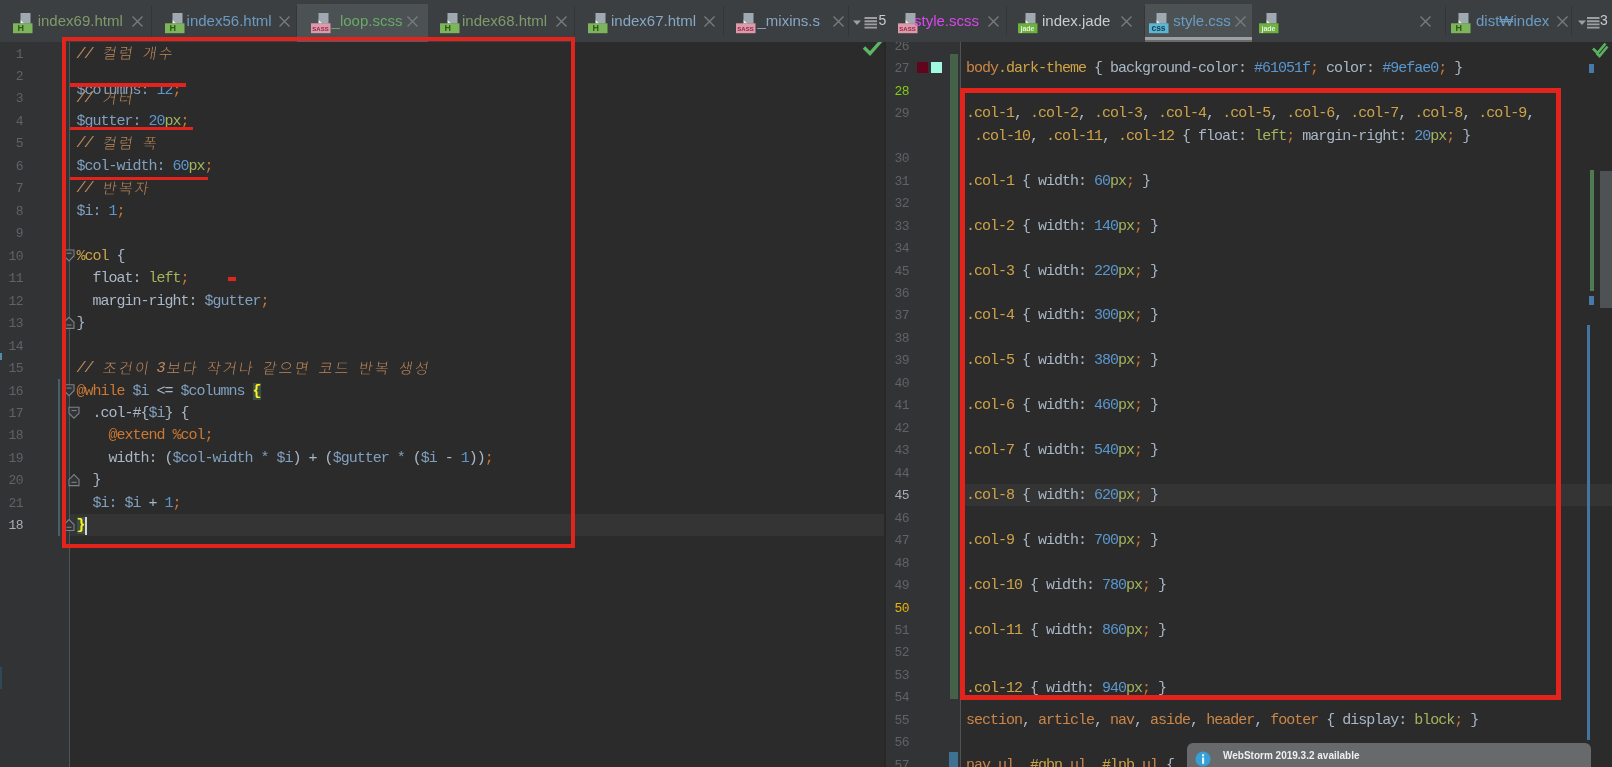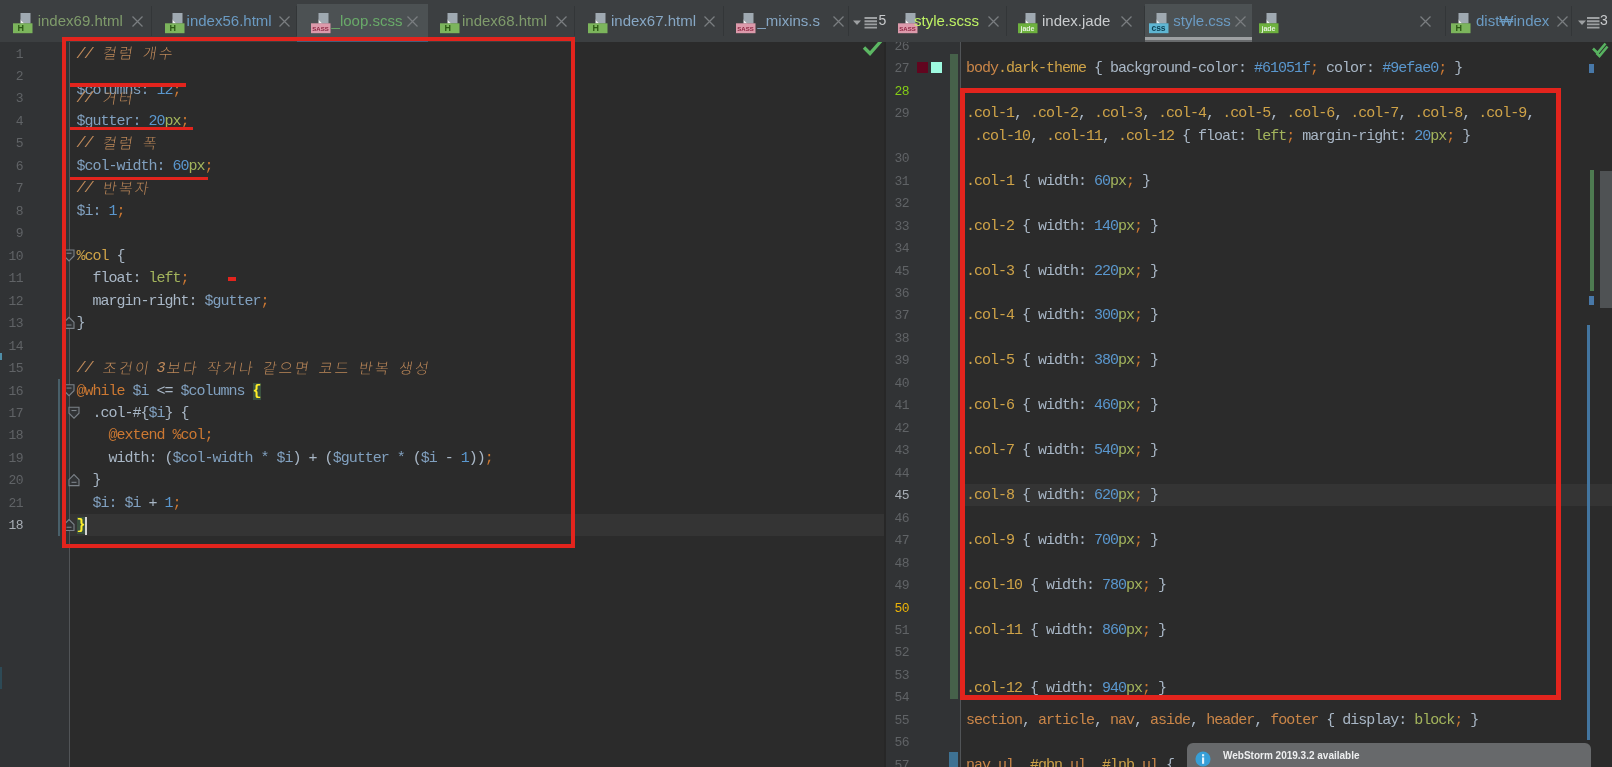--- a/index.html
+++ b/index.html
@@ -269,21 +269,21 @@
       <path d="M12.5 3 h12.5 M12.5 6.2 h12.5 M12.5 9.4 h12.5 M12.5 12.6 h12.5" stroke="#9da0a2" stroke-width="1.9"></path>
     </svg>
     <div class="tabtxt" style="left:878.5px;top:0;color:#c8cacc;font-size:14px">5</div>
     <div class="abs" style="left:1006px;top:6px;width:1px;height:30px;background:#333638"></div>
     <svg style="left:897.5px;top:13px" width="20" height="21" viewBox="0 0 20 21">
       <path d="M7.5 0 H17.5 V10.5 H11.5 L7.5 6.5 Z" fill="#9fa9b1"></path>
       <path d="M7.5 6.5 L11.5 10.5 H7.5 Z" fill="#edf0f2"></path>
       <rect x="0" y="10.3" width="19.5" height="9.9" fill="#dc9aab"></rect>
       <text x="9.5" y="18.3" text-anchor="middle" font-family="Liberation Sans" font-size="6px" font-weight="bold" fill="#8c2540">SASS</text>
     </svg>
-    <div class="tabtxt" style="left:914px;top:0;color:#bef264">style.scss</div>
+    <div class="tabtxt" style="left:914px;top:0;color:#d946ef">style.scss</div>
     <svg style="left:987px;top:15px" width="13" height="13" viewBox="0 0 13 13">
       <path d="M1.5 1.5 L11.5 11.5 M11.5 1.5 L1.5 11.5" stroke="#7a7d80" stroke-width="1.25"></path>
     </svg>
     <div class="abs" style="left:1144px;top:6px;width:1px;height:30px;background:#333638"></div>
     <svg style="left:1017.6px;top:13px" width="20" height="21" viewBox="0 0 20 21">
       <path d="M7.5 0 H17.5 V10.5 H11.5 L7.5 6.5 Z" fill="#9fa9b1"></path>
       <path d="M7.5 6.5 L11.5 10.5 H7.5 Z" fill="#edf0f2"></path>
       <rect x="0" y="10.3" width="19.5" height="9.9" fill="#6db13e"></rect>
       <text x="9.5" y="18.3" text-anchor="middle" font-family="Liberation Sans" font-size="7px" font-weight="bold" fill="#e4f0dc">jade</text>
     </svg>

